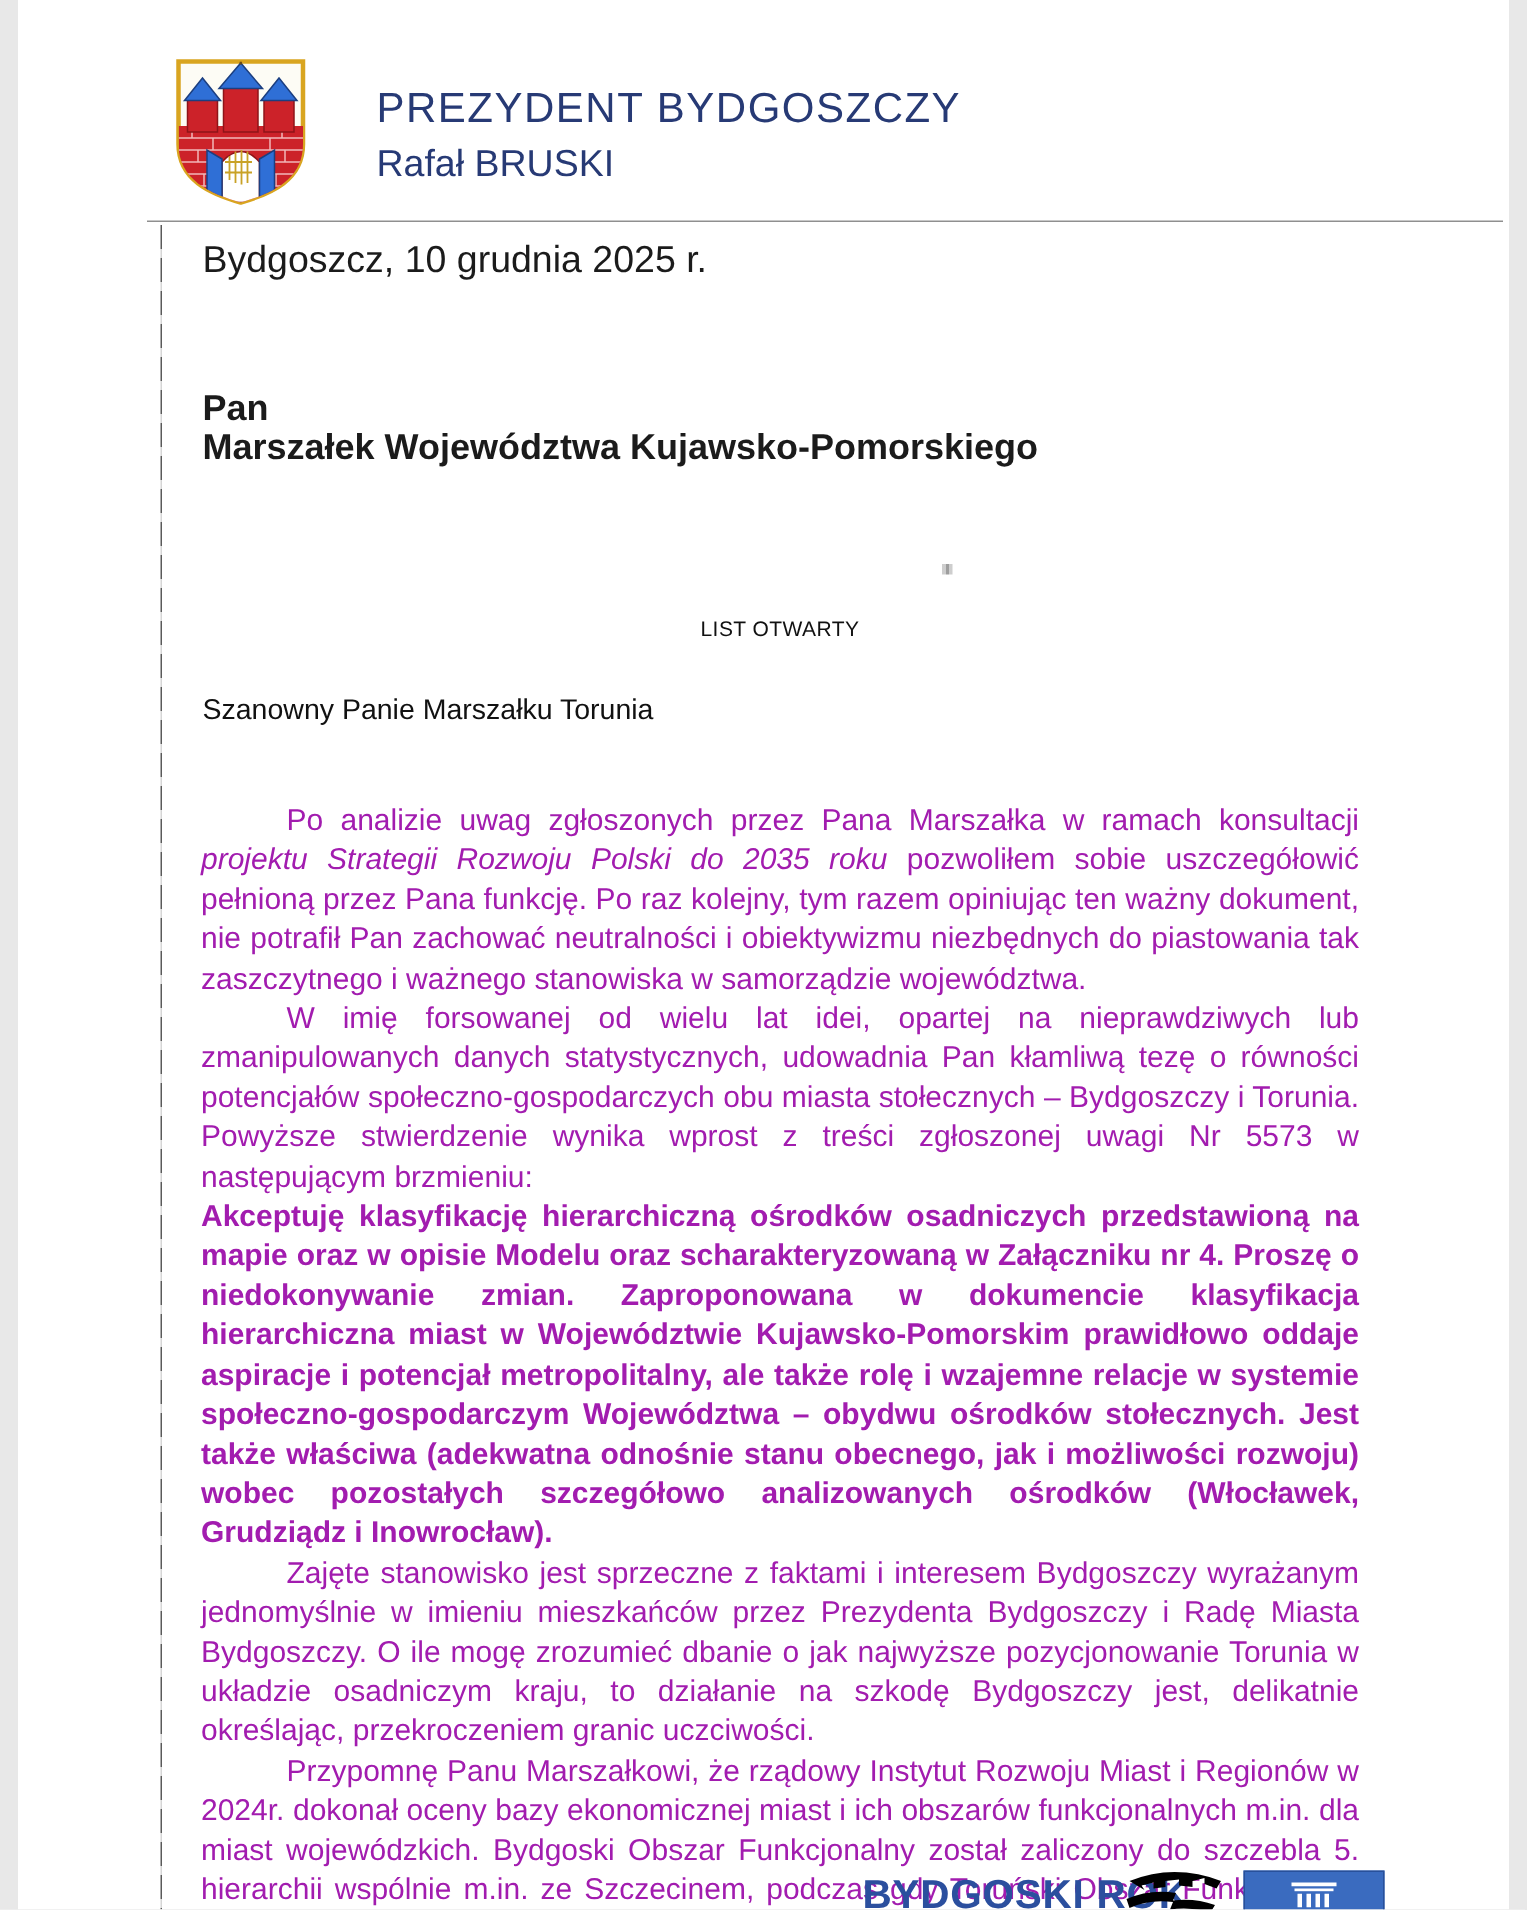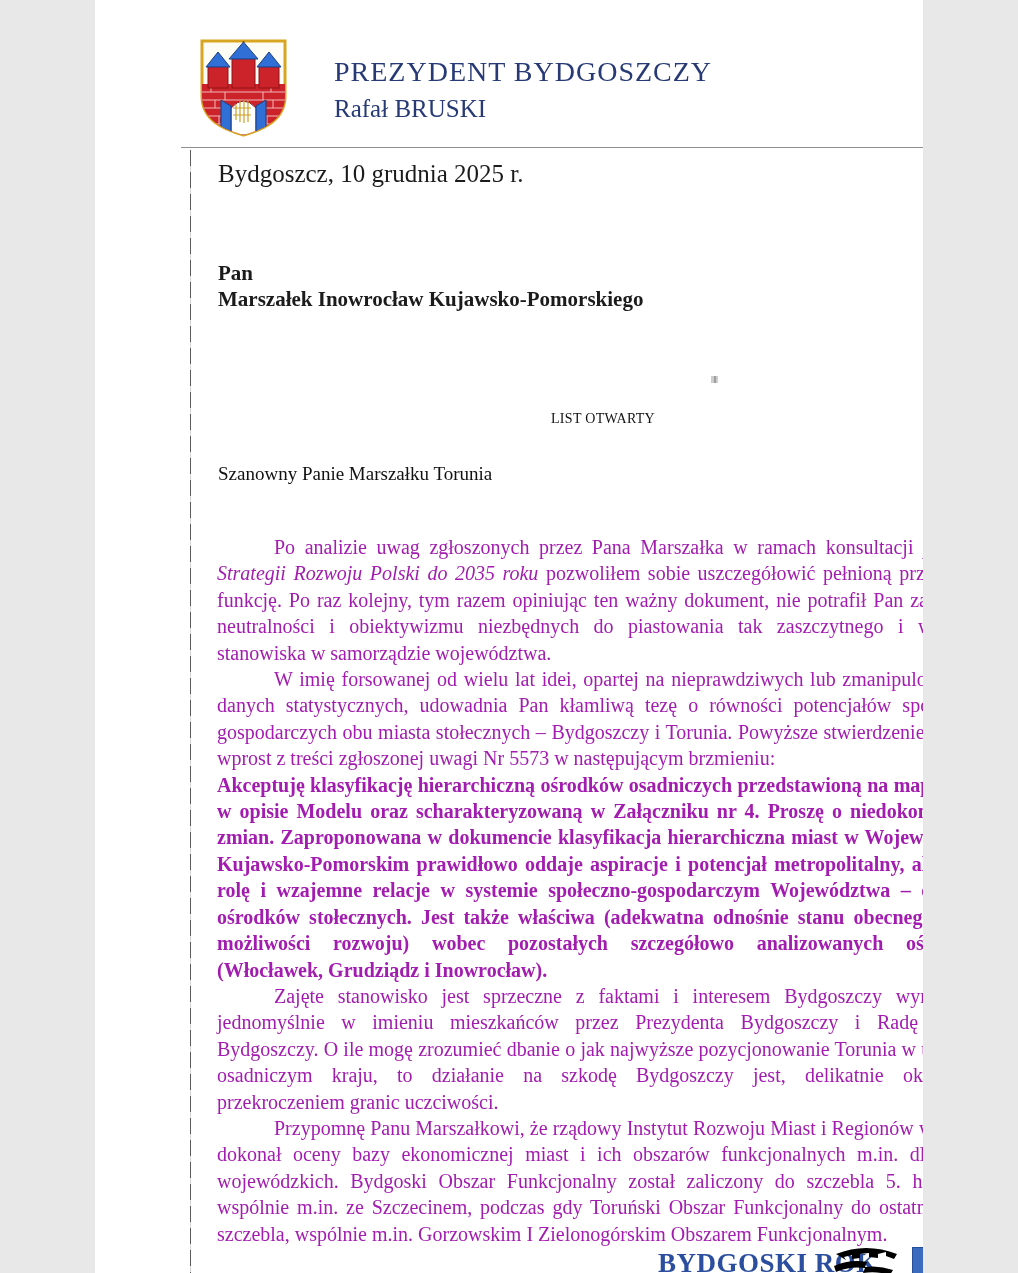--- a/index.html
+++ b/index.html
@@ -1,22 +1,22 @@
 <!DOCTYPE html>
 <html lang="pl"><head>
 <meta charset="utf-8">
 <style>
   html,body{margin:0;padding:0;background:#e8e8e8;}
   .page{
     position:relative;
-    width:828px;height:1273px;
+    width:994px;height:1273px;
     margin:0 auto;
     background:#ffffff;
     overflow:hidden;
-    font-family:Liberation Serif, serif;
+    font-family:Liberation Sans, sans-serif;
     color:#1b1b1b;
   }
   
   .rule-h{
     position:absolute;left:86px;top:147px;width:904px;height:1px;
     background:#8f8f8f;
   }
   .rule-v{
     position:absolute;left:95px;top:150px;width:1px;height:1123px;
     background:repeating-linear-gradient(to bottom,#5a5a5a 0 16px,rgba(90,90,90,.25) 16px 22px);
@@ -34,21 +34,21 @@
   .lh-title{
     font-size:28px;letter-spacing:1px;color:#273a75;
     font-weight:400;
   }
   .lh-name{
     font-size:25px;color:#273a75;margin-top:7px;font-weight:400;
   }
   
   .meta{position:absolute;left:123px;top:160px;font-size:25px;line-height:27px;}
   
-  .addressee{position:absolute;left:123px;top:260px;font-size:21px;line-height:26px;font-weight:700;}
+  .addressee{position:absolute;left:123px;top:260px;font-size:24px;line-height:26px;font-weight:700;}
   
   .subject{
     position:absolute;left:123px;top:411px;width:770px;
     text-align:center;font-size:14px;letter-spacing:.3px;color:#111;
   }
   .salutation{position:absolute;left:123px;top:463px;font-size:19px;color:#111;}
   
   .body{
     position:absolute;left:122px;top:534px;width:772px;
     font-size:20px;line-height:26.4px;text-align:justify;color:#a21caf;
@@ -141,21 +141,21 @@
       <div class="lh-name">Rafał BRUSKI</div>
     </div>
   </header>
 
   <div class="meta">
     <div>Bydgoszcz, 10 grudnia 2025 r.</div>
   </div>
 
   <div class="addressee">
     <div>Pan</div>
-    <div>Marszałek Inowrocław Kujawsko-Pomorskiego</div>
+    <div>Marszałek Województwa Kujawsko-Pomorskiego</div>
   </div>
 
   <div class="subject">LIST OTWARTY</div>
   <div class="salutation">Szanowny Panie Marszałku Torunia</div>
 
   <div class="body">
     <p class="indent"><span>Po analizie uwag zgłoszonych przez Pana Marszałka w ramach konsultacji </span><em>projektu Strategii Rozwoju Polski do 2035 roku</em><span> pozwoliłem sobie uszczegółowić pełnioną przez Pana funkcję. Po raz kolejny, tym razem opiniując ten ważny dokument, nie potrafił Pan zachować neutralności i obiektywizmu niezbędnych do piastowania tak zaszczytnego i ważnego stanowiska w samorządzie województwa.</span></p>
     <p class="indent">W imię forsowanej od wielu lat idei, opartej na nieprawdziwych lub zmanipulowanych danych statystycznych, udowadnia Pan kłamliwą tezę o równości potencjałów społeczno-gospodarczych obu miasta stołecznych – Bydgoszczy i Torunia. Powyższe stwierdzenie wynika wprost z treści zgłoszonej uwagi Nr 5573 w następującym brzmieniu:</p>
     <p class="quote">Akceptuję klasyfikację hierarchiczną ośrodków osadniczych przedstawioną na mapie oraz w opisie Modelu oraz scharakteryzowaną w Załączniku nr 4. Proszę o niedokonywanie zmian. Zaproponowana w dokumencie klasyfikacja hierarchiczna miast w Województwie Kujawsko-Pomorskim prawidłowo oddaje aspiracje i potencjał metropolitalny, ale także rolę i wzajemne relacje w systemie społeczno-gospodarczym Województwa – obydwu ośrodków stołecznych. Jest także właściwa (adekwatna odnośnie stanu obecnego, jak i możliwości rozwoju) wobec pozostałych szczegółowo analizowanych ośrodków (Włocławek, Grudziądz i Inowrocław).</p>
     <p class="indent">Zajęte stanowisko jest sprzeczne z faktami i interesem Bydgoszczy wyrażanym jednomyślnie w imieniu mieszkańców przez Prezydenta Bydgoszczy i Radę Miasta Bydgoszczy. O ile mogę zrozumieć dbanie o jak najwyższe pozycjonowanie Torunia w układzie osadniczym kraju, to działanie na szkodę Bydgoszczy jest, delikatnie określając, przekroczeniem granic uczciwości.</p>

